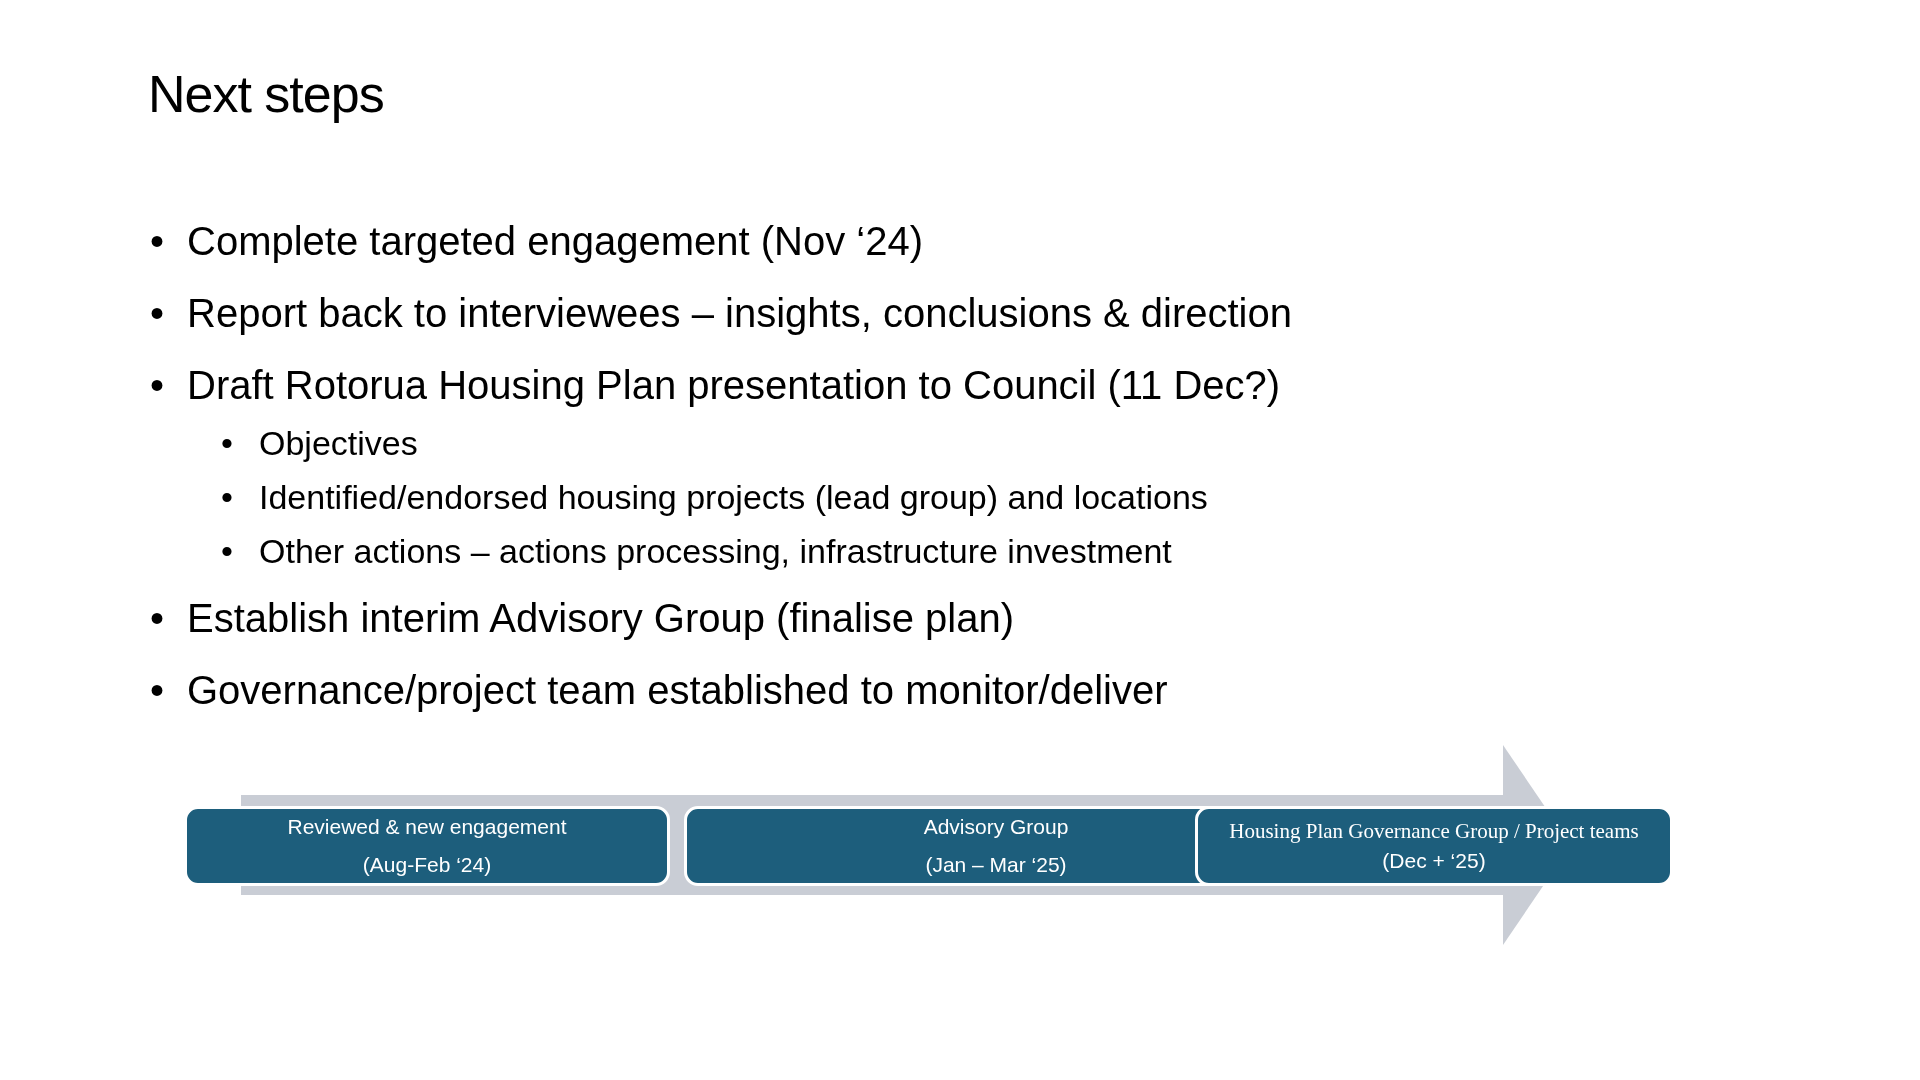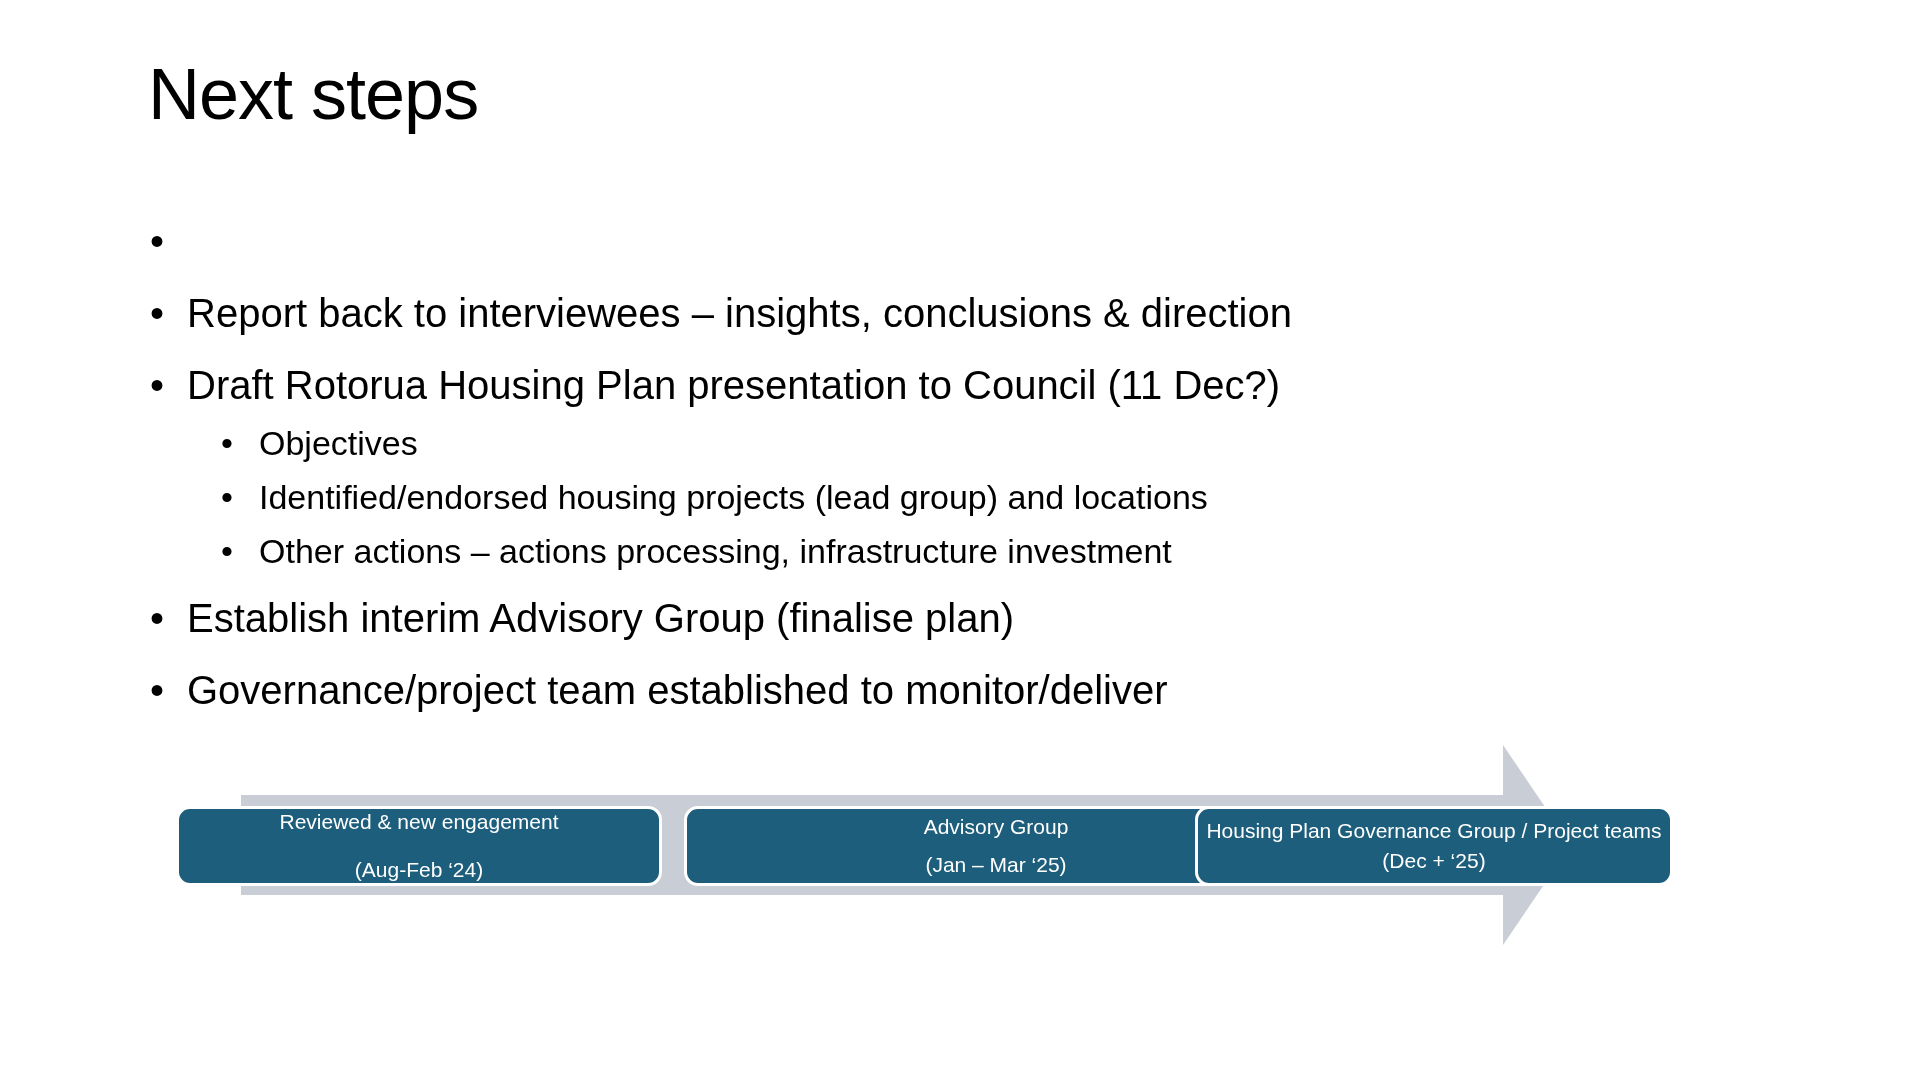--- a/index.html
+++ b/index.html
@@ -15,21 +15,21 @@
     overflow: hidden;
     font-family: "Liberation Sans", sans-serif;
     color: #000000;
   }
 
   
   .title {
     position: absolute;
     left: 148px;
     top: 42px;
-    font-size: 72px;
+    font-size: 52px;
     line-height: 104px;
     font-weight: 400;
     letter-spacing: -1px;
     color: #000000;
     white-space: nowrap;
   }
 
   
   .bullets {
     position: absolute;
@@ -89,37 +89,38 @@
     border-radius: 14px;
     color: #ffffff;
     display: flex;
     flex-direction: column;
     justify-content: center;
     align-items: center;
     text-align: center;
     font-size: 21px;
     line-height: 26px;
   }
-  .stage1 { left: 176px;  width: 486px; justify-content: space-between; }
+  .stage1 { left: 184px;  width: 486px; }
   .stage2 { left: 684px;  width: 584px; padding-left: 40px; }
   .stage3 { left: 1195px; width: 478px; }
   .stage1 .stage-label, .stage2 .stage-label { margin-bottom: 12px; }
-  .stage3 .stage-label { margin-bottom: 4px; }
+  .stage3 .stage-label { margin-bottom: 4px; font-family: Liberation Serif, serif; }
 </style>
 </head>
 <body>
 
 <div class="slide">
 
   <div class="title">Next steps</div>
 
   <div class="bullets">
 
     <div class="row main">
       <span class="marker">•</span>
+      <span class="btext">Complete targeted engagement (Nov ‘24)</span>
     </div>
 
     <div class="row main">
       <span class="marker">•</span>
       <span class="btext">Report back to interviewees – insights, conclusions &amp; direction</span>
     </div>
 
     <div class="row main tight-after">
       <span class="marker">•</span>
       <span class="btext">Draft Rotorua Housing Plan presentation to Council (11 Dec?)</span>

